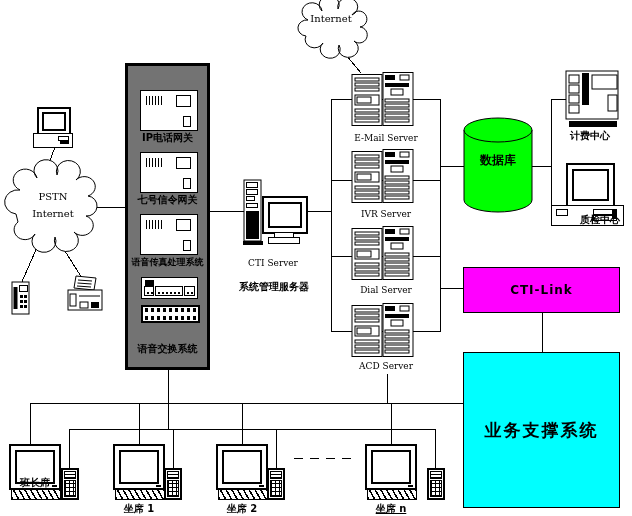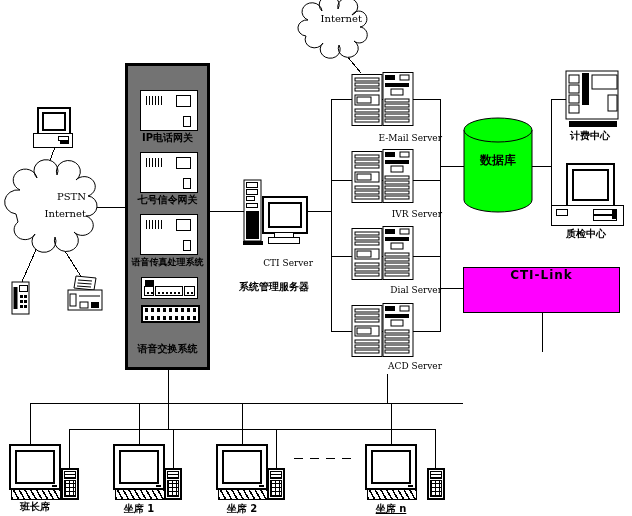--- a/index.html
+++ b/index.html
@@ -3,24 +3,24 @@
 <meta charset="utf-8">
 <style>
   html,body{margin:0;padding:0;background:#fff;}
   .stage{position:relative;width:632px;height:516px;background:#ffffff;
          font-family:"DejaVu Sans",sans-serif;overflow:hidden;}
   .abs{position:absolute;}
   svg{display:block;}
   .lab{position:absolute;font:bold 10px "DejaVu Sans",sans-serif;color:#000;
        text-align:center;white-space:nowrap;}
   .lab-en{position:absolute;font:9px "DejaVu Serif",serif;color:#000;
-          text-align:right;white-space:nowrap;}
+          text-align:center;white-space:nowrap;}
   
   .voice-box{background:#737373;border:3px solid #000000;}
-  .ctilink-box{background:#ff00ff;border:1px solid #000;display:flex;align-items:flex-start;justify-content:center;}
+  .ctilink-box{background:#ff00ff;border:1px solid #000;display:flex;align-items:center;justify-content:center;}
   .bss-box{background:#00ffff;border:1px solid #000;display:flex;align-items:center;justify-content:center;}
   .ctilink-box .t{font:bold 12px "DejaVu Sans",sans-serif;letter-spacing:1px;color:#000;}
   .bss-box .t{font:bold 17px "DejaVu Sans",sans-serif;letter-spacing:2px;color:#000;}
   
   .gw{position:absolute;left:12px;width:56px;height:39px;background:#fff;border:1px solid #000;}
   .gw .vents{position:absolute;left:5px;top:5px;width:17px;height:9px;
              background:repeating-linear-gradient(90deg,#000 0 1px,#fff 1px 3px);}
   .gw .sq1{position:absolute;right:6px;top:4px;width:13px;height:10px;border:1px solid #000;}
   .gw .sq2{position:absolute;right:6px;bottom:3px;width:6px;height:9px;border:1px solid #000;}
   
@@ -328,38 +328,41 @@
     <div class="crt" style="left:566px;top:163px;width:45px;height:40px;">
       <div class="scr"></div>
     </div>
     <div class="box" style="left:551px;top:205px;width:71px;height:19px;">
       <div class="slot" style="left:4px;top:3px;width:10px;height:5px;"></div>
       <div class="slot" style="right:6px;top:3px;width:22px;height:4px;"></div>
       <div class="slot" style="right:6px;top:9px;width:22px;height:4px;"></div>
       <div class="darkslot" style="right:6px;top:3px;width:5px;height:10px;"></div>
     </div>
   </div>
-  <div class="lab" style="left:552px;top:227px;width:68px;">质检中心</div>
+  <div class="lab" style="left:552px;top:213px;width:68px;text-align:right;">质检中心</div>
 
   <div class="abs ctilink-box" style="left:463px;top:267px;width:155px;height:44px;">
     <span class="t">CTI-Link</span>
   </div>
 
+  <div class="abs bss-box" style="left:463px;top:352px;width:155px;height:154px;">
+    <span class="t">业务支撑系统</span>
+  </div>
 
   <div>
     <div class="crt" style="left:9px;top:444px;width:48px;height:42px;">
         <div class="scr"></div>
         <div class="pwr"></div>
       </div>
     <div class="kbd" style="left:11px;top:489px;width:48px;height:9px;"></div>
     <div class="phone" style="left:61px;top:468px;">
         <div class="ps"></div>
         <div class="pk"></div>
       </div>
-    <div class="lab" style="left:4px;top:476px;width:62px;margin-top:24px;">班长席</div>
+    <div class="lab" style="left:4px;top:476px;width:62px;">班长席</div>
   </div>
 
   <div>
     <div class="crt" style="left:113px;top:444px;width:48px;height:42px;">
         <div class="scr"></div>
         <div class="pwr"></div>
       </div>
     <div class="kbd" style="left:115px;top:489px;width:48px;height:9px;"></div>
     <div class="phone" style="left:164px;top:468px;">
         <div class="ps"></div>

